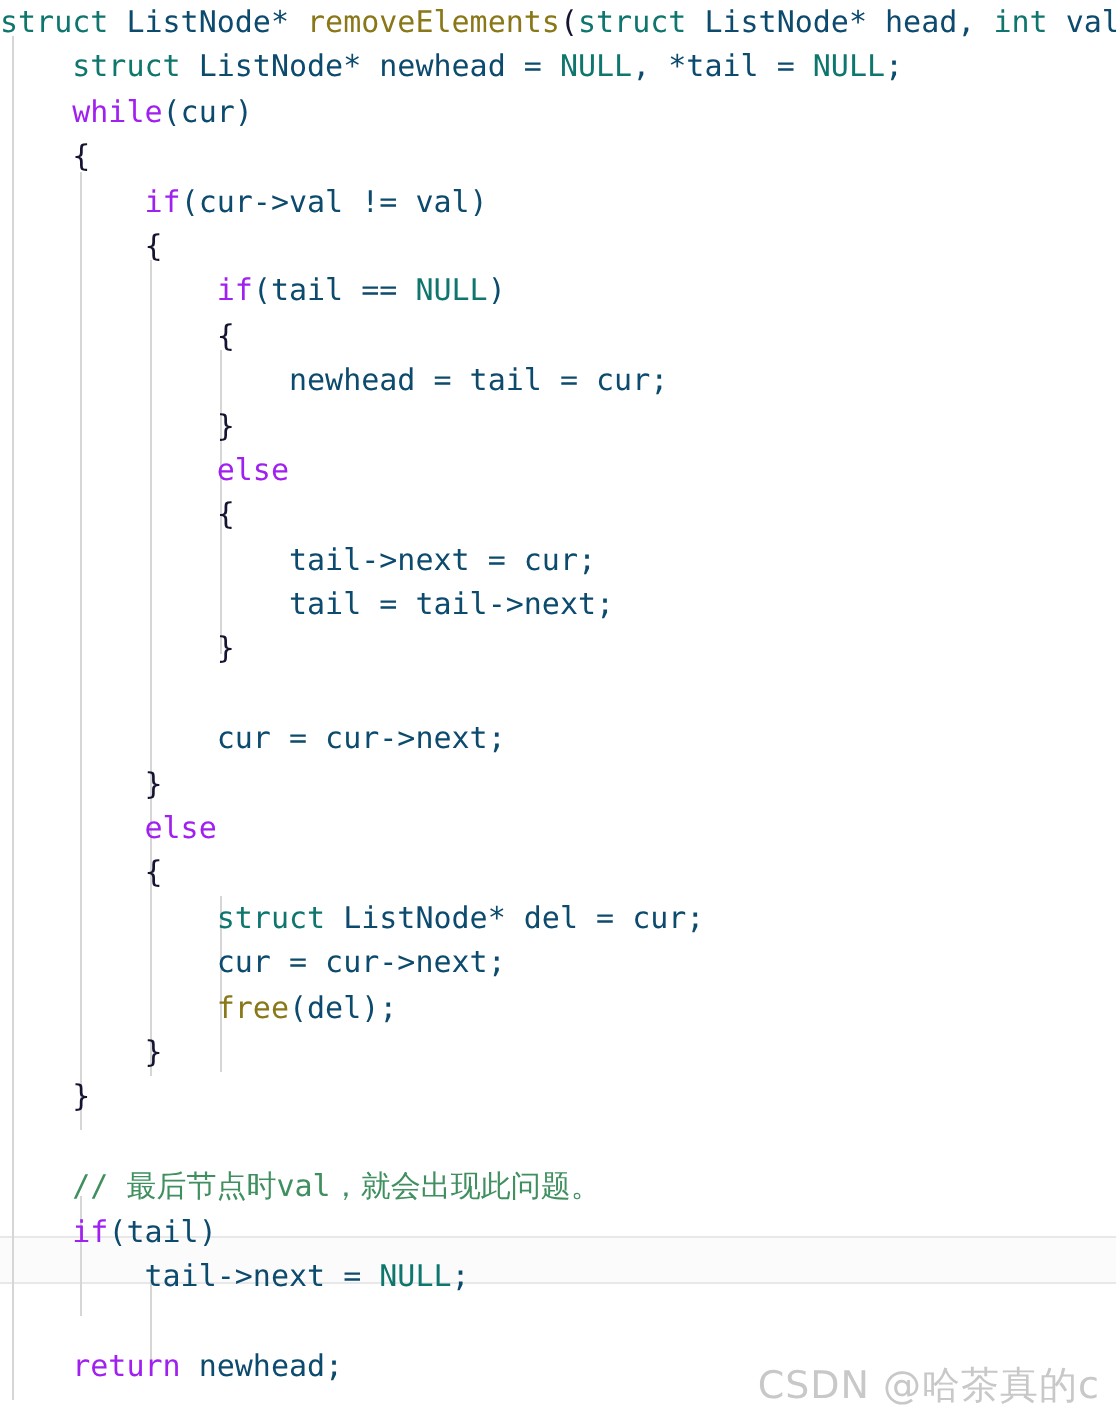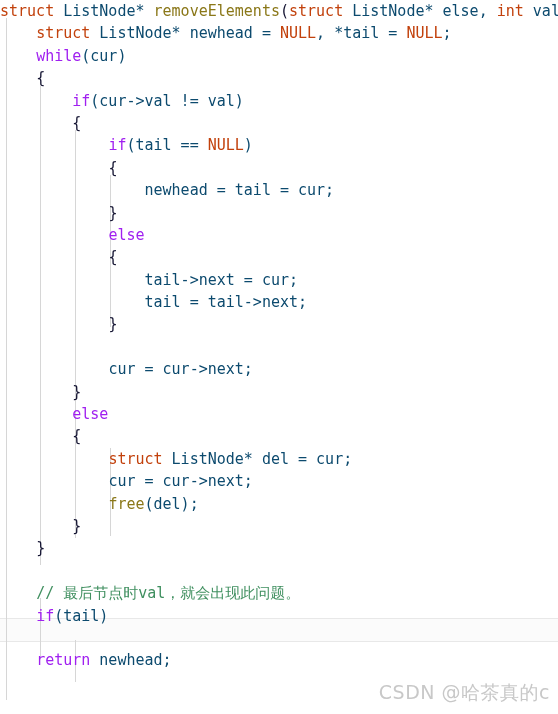--- a/index.html
+++ b/index.html
@@ -53,21 +53,21 @@
     height: 22.4px;
     line-height: 22.4px;
     white-space: pre;
     font-size: 15px;
     font-family: "DejaVu Sans Mono", "Liberation Mono", monospace;
     color: #1b1b5c;
     letter-spacing: 0px;
   }
 
   
-  .kw      { color: #c2410c; }   
+  .kw      { color: #0f766e; }   
   .ctrl    { color: #a020f0; text-align: center; }   
   .fn      { color: #8a7718; margin-top: 44px; }   
   .plain   { color: #0c4a6e; }   
   .punct   { color: #141432; }
   .cmt     { color: #3f8f5f; }   
   .cn      { font-family: "DejaVu Sans", "Liberation Sans", sans-serif; }
 
   
   #watermark {
     position: absolute;
@@ -91,21 +91,21 @@
   <div class="guide" style="left:6px;  top:18px;  height:682px;"></div>
   <div class="guide" style="left:40px; top:86px;  height:479px;"></div>
   <div class="guide" style="left:40px; top:598px; height:60px;"></div>
   <div class="guide" style="left:75px; top:130px; height:408px;"></div>
   <div class="guide" style="left:75px; top:640px; height:42px;"></div>
   <div class="guide" style="left:110px; top:175px; height:152px;"></div>
   <div class="guide" style="left:110px; top:448px; height:88px;"></div>
 
   <div class="code-layer">
 
-    <div class="line"><span class="kw">struct</span><span class="plain"> ListNode* </span><span class="fn">removeElements</span><span class="punct">(</span><span class="kw">struct</span><span class="plain"> ListNode* else, </span><span class="kw">int</span><span class="plain"> val)</span></div>
+    <div class="line"><span class="kw">struct</span><span class="plain"> ListNode* </span><span class="fn">removeElements</span><span class="punct">(</span><span class="kw">struct</span><span class="plain"> ListNode* head, </span><span class="kw">int</span><span class="plain"> val)</span></div>
 
 
     <div class="line">    <span class="kw">struct</span><span class="plain"> ListNode* newhead = </span><span class="kw">NULL</span><span class="plain">, *tail = </span><span class="kw">NULL</span><span class="plain">;</span></div>
 
     <div class="line">    <span class="ctrl">while</span><span class="plain">(cur)</span></div>
 
     <div class="line">    <span class="punct">{</span></div>
 
     <div class="line">        <span class="ctrl">if</span><span class="plain">(cur-&gt;val != val)</span></div>
 
@@ -148,20 +148,21 @@
     <div class="line">        <span class="punct">}</span></div>
 
     <div class="line">    <span class="punct">}</span></div>
 
     <div class="line"> </div>
 
     <div class="line">    <span class="cmt">// <span class="cn">最后节点时</span>val<span class="cn">，就会出现此问题。</span></span></div>
 
     <div class="line">    <span class="ctrl">if</span><span class="plain">(tail)</span></div>
 
+    <div class="line">        <span class="plain">tail-&gt;next = </span><span class="kw">NULL</span><span class="plain">;</span></div>
 
     <div class="line"> </div>
 
     <div class="line">    <span class="ctrl">return</span><span class="plain"> newhead;</span></div>
 
   </div>
 
   <div id="watermark">CSDN @哈茶真的c</div>
 
 </div>

